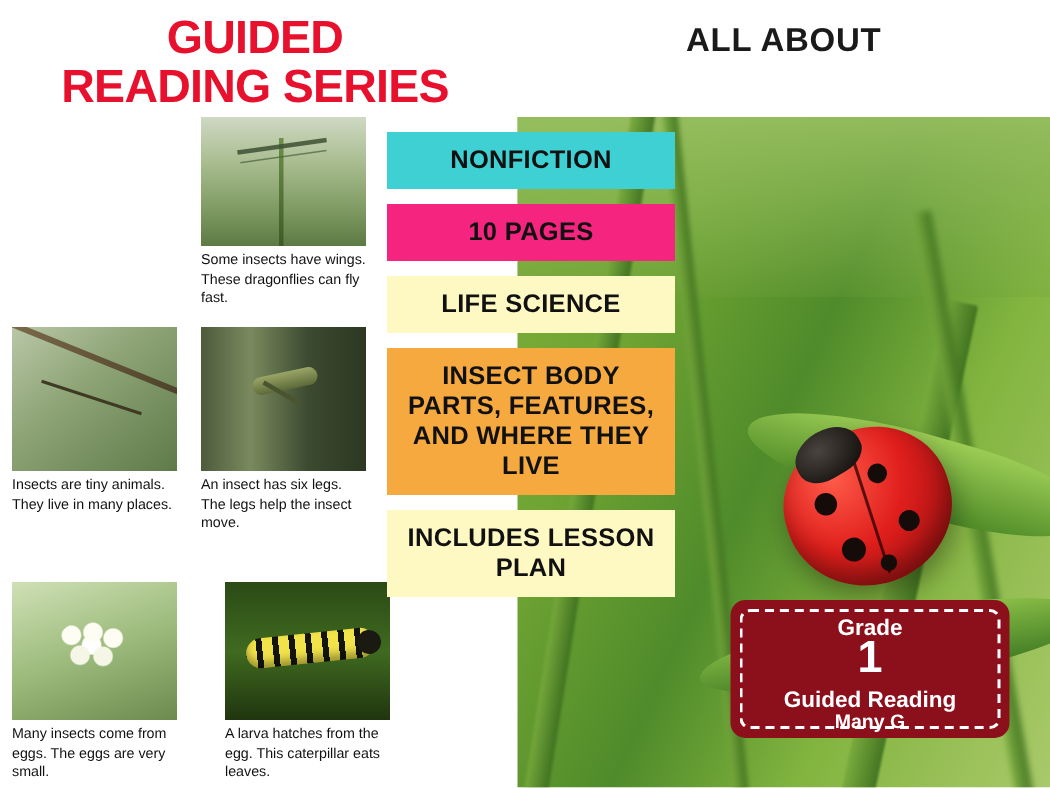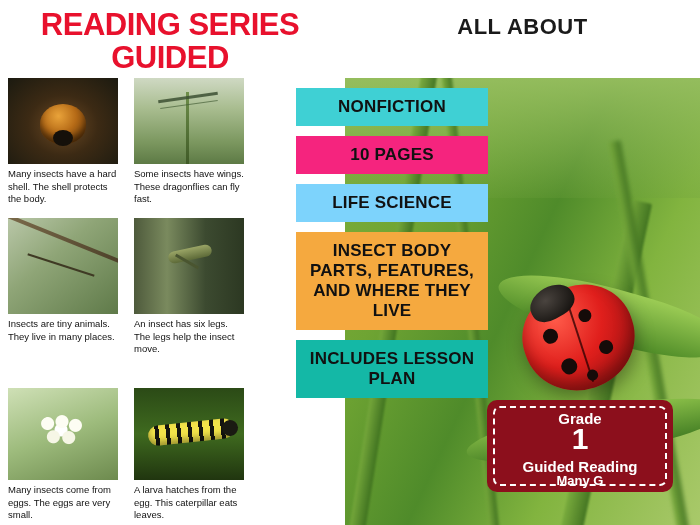--- a/index.html
+++ b/index.html
@@ -57,21 +57,21 @@
   }
   .cell {
     position: absolute;
     width: 110px;
   }
   .cell.c0 { left: 0px;   top: 0px; }
   .cell.c1 { left: 126px; top: 0px; }
   .cell.c2 { left: 0px;   top: 140px; }
   .cell.c3 { left: 126px; top: 140px; }
   .cell.c4 { left: 0px;   top: 310px; }
-  .cell.c5 { left: 126px; top: 310px; }
+  .cell.c5 { left: 142px; top: 310px; }
 
   .photo {
     width: 110px;
     height: 86px;
     position: relative;
     overflow: hidden;
     background: #2f4f1f;
   }
   .cell.c2 .photo, .cell.c3 .photo { height: 96px; }
   .cell.c4 .photo, .cell.c5 .photo { height: 92px; }
@@ -217,21 +217,20 @@
   .sp3 { left: 30px; top: 68px; width: 16px; height: 16px; }
   .sp4 { left: 72px; top: 62px; width: 14px; height: 14px; }
   .sp5 { left: 52px; top: 86px; width: 11px; height: 11px; }
 
   
   .tags {
     position: absolute;
     left: 258px;
     top: 88px;
     width: 192px;
-    margin-left: 38px;
   }
   .tag {
     width: 192px;
     margin-bottom: 10px;
     padding: 9px 6px;
     box-sizing: border-box;
     text-align: center;
     font-weight: bold;
     font-size: 17px;
     line-height: 1.18;
@@ -273,34 +272,30 @@
     position: absolute; left: 0; right: 0; top: 73px;
     font-size: 13px; font-weight: bold;
   }
 </style>
 </head>
 <body>
 
 <div class="page">
 
   <div class="title-left">
+    <div>GUIDED</div>
     <div>READING SERIES</div>
-    <div>GUIDED</div>
   </div>
 
   <div class="title-right">
     <div>ALL ABOUT</div>
   </div>
 
   <div class="grid">
 
-    <div class="cell c0">
-      <div class="photo ph-beetle"></div>
-      <div class="caption">Many insects have a hard shell. The shell protects the body.</div>
-    </div>
 
     <div class="cell c1">
       <div class="photo ph-dragon"></div>
       <div class="caption">Some insects have wings. These dragonflies can fly fast.</div>
     </div>
 
     <div class="cell c2">
       <div class="photo ph-stick"></div>
       <div class="caption">Insects are tiny animals. They live in many places.</div>
     </div>
@@ -337,23 +332,23 @@
       <div class="spot sp2"></div>
       <div class="spot sp3"></div>
       <div class="spot sp4"></div>
       <div class="spot sp5"></div>
     </div>
   </div>
 
   <div class="tags">
     <div class="tag" style="background:#3fd0d4">NONFICTION</div>
     <div class="tag" style="background:#f5247e">10 PAGES</div>
-    <div class="tag" style="background:#7dd3fc">LIFE SCIENCE</div>
+    <div class="tag" style="background:#fef9c3">LIFE SCIENCE</div>
     <div class="tag" style="background:#f5a93f">INSECT BODY PARTS, FEATURES, AND WHERE THEY LIVE</div>
-    <div class="tag" style="background:#14b8a6">INCLUDES LESSON PLAN</div>
+    <div class="tag" style="background:#fef9c3">INCLUDES LESSON PLAN</div>
   </div>
 
   <div class="badge">
     <div class="dash"></div>
     <div class="b-grade">Grade</div>
     <div class="b-num">1</div>
     <div class="b-line1">Guided Reading</div>
     <div class="b-line2">Many G</div>
   </div>
 

